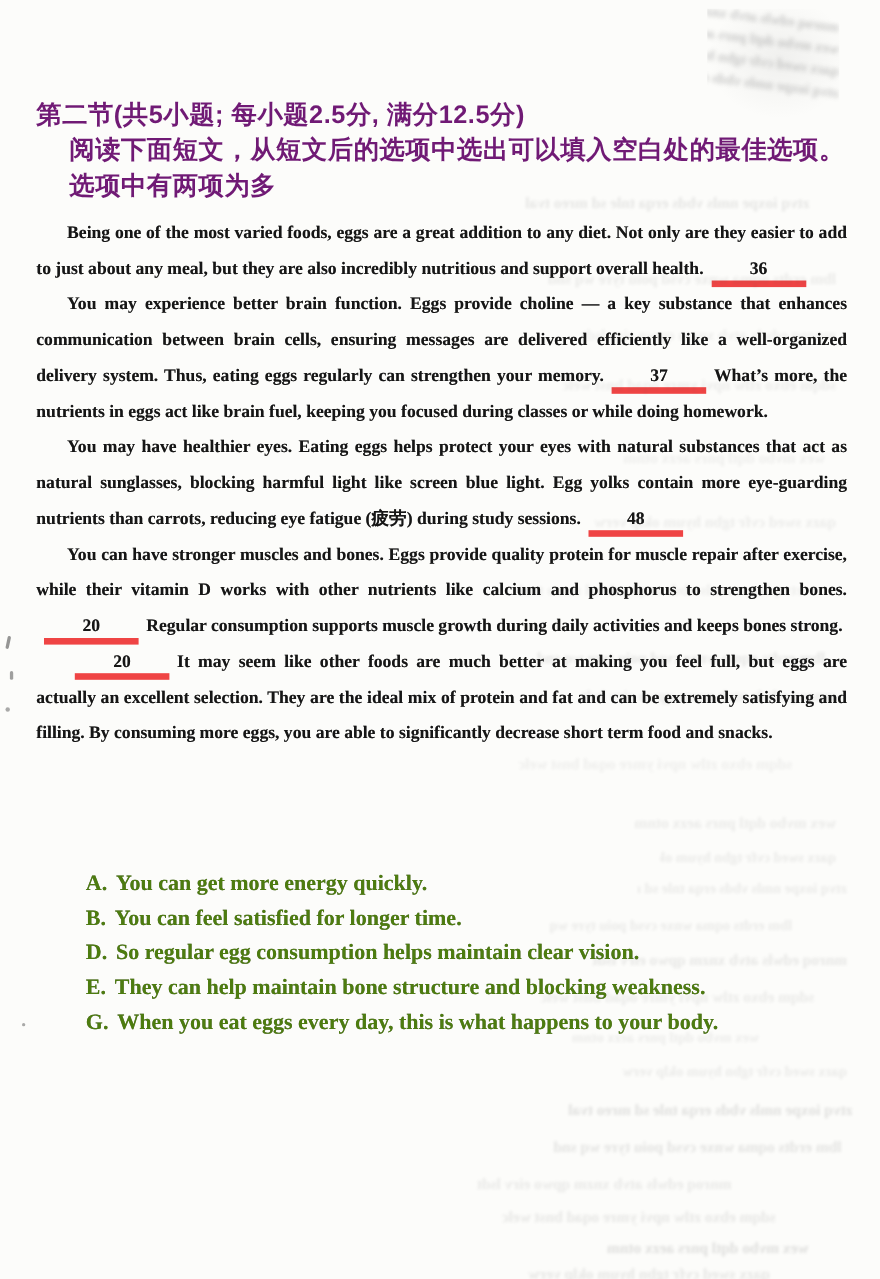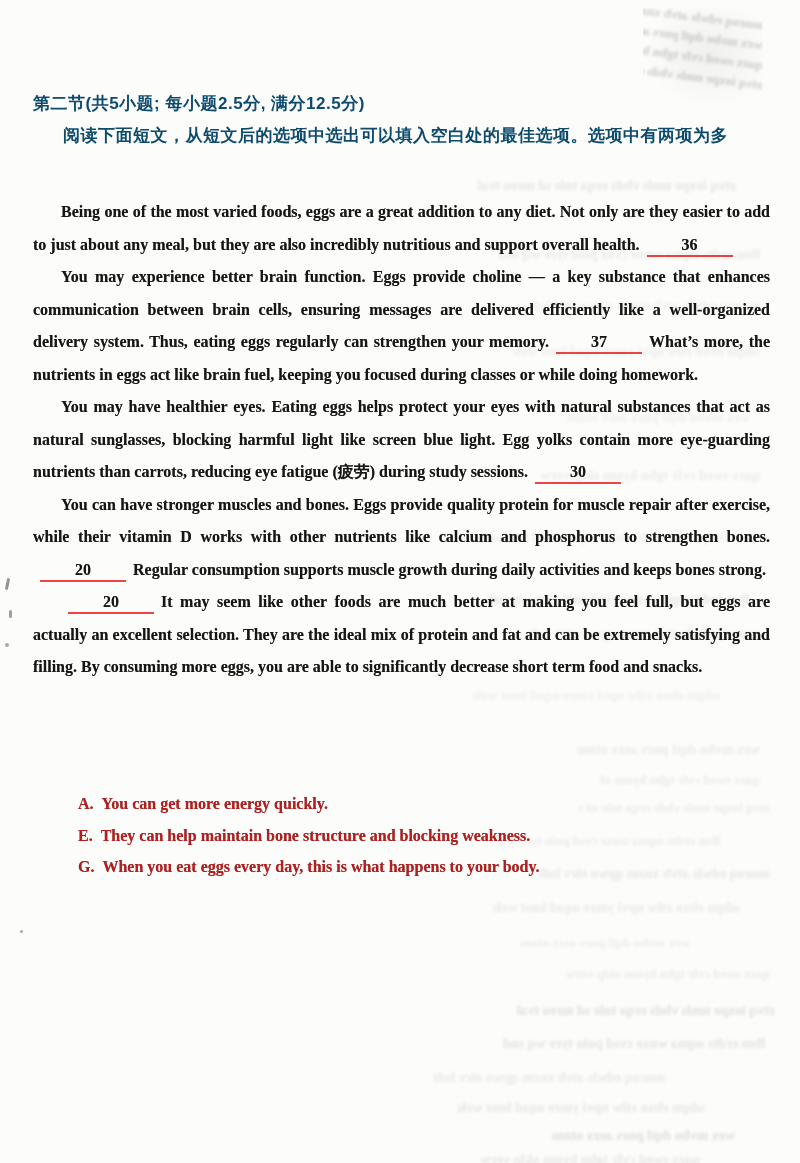--- a/index.html
+++ b/index.html
@@ -12,49 +12,49 @@
     position: relative;
   }
   .page {
     position: absolute; inset: 0;
     background: #fcfcfa;
   }
   
   .header-block {
     position: absolute; left: 33px; top: 88px; width: 737px;
     font-family: "Liberation Sans", sans-serif;
-    font-weight: 700; color: #0c4a6e;
-    font-size: 17px; line-height: 32px;
+    font-weight: 700; color: #701a75;
+    font-size: 23px; line-height: 32px;
     letter-spacing: 0.5px;
   }
   .instr-line1 { padding-left: 30px; }
   
   .passage {
     position: absolute; left: 33px; top: 196px; width: 737px;
     color: #161616;
     font-size: 16px; line-height: 32.5px;
     font-weight: 700;
     text-align: justify;
     text-shadow: 0 0 0.5px rgba(20,20,20,0.55);
   }
   .para { margin: 0; text-indent: 28px; }
   .blank {
     display: inline-block;
     min-width: 86px;
     text-align: center;
-    border-bottom: 2px solid #ef4444;
+    border-bottom: 6px solid #ef4444;
     line-height: 20px;
     margin: 0 7px;
     text-indent: 0;
   }
   
   .options {
     position: absolute; left: 78px; top: 788px; width: 690px;
-    color: #b91c1c;
-    font-size: 16px; line-height: 31.6px;
+    color: #4d7c0f;
+    font-size: 20px; line-height: 31.6px;
     font-weight: 700;
     text-shadow: 0 0 0.5px rgba(20,20,20,0.55);
   }
   .option-label { margin-right: 8px; }
   
   .bleed {
     position: absolute;
     font-family: "Liberation Serif", serif;
     font-weight: 700;
     font-size: 14px;
@@ -94,27 +94,29 @@
   </div>
 
   <div class="header-block">
     <div>第二节(共5小题; 每小题2.5分, 满分12.5分)</div>
     <div class="instr-line1">阅读下面短文，从短文后的选项中选出可以填入空白处的最佳选项。选项中有两项为多</div>
   </div>
 
   <div class="passage">
     <p class="para"><span>Being one of the most varied foods, eggs are a great addition to any diet. Not only are they easier to add to just about any meal, but they are also incredibly nutritious and support overall health.</span><span class="blank">36</span><span></span></p>
     <p class="para"><span>You may experience better brain function. Eggs provide choline — a key substance that enhances communication between brain cells, ensuring messages are delivered efficiently like a well-organized delivery system. Thus, eating eggs regularly can strengthen your memory.</span><span class="blank">37</span><span>What’s more, the nutrients in eggs act like brain fuel, keeping you focused during classes or while doing homework.</span></p>
-    <p class="para"><span>You may have healthier eyes. Eating eggs helps protect your eyes with natural substances that act as natural sunglasses, blocking harmful light like screen blue light. Egg yolks contain more eye-guarding nutrients than carrots, reducing eye fatigue (疲劳) during study sessions.</span><span class="blank">30</span><span></span></p>
+    <p class="para"><span>You may have healthier eyes. Eating eggs helps protect your eyes with natural substances that act as natural sunglasses, blocking harmful light like screen blue light. Egg yolks contain more eye-guarding nutrients than carrots, reducing eye fatigue (疲劳) during study sessions.</span><span class="blank">48</span><span></span></p>
     <p class="para"><span>You can have stronger muscles and bones. Eggs provide quality protein for muscle repair after exercise, while their vitamin D works with other nutrients like calcium and phosphorus to strengthen bones.</span><span class="blank">20</span><span>Regular consumption supports muscle growth during daily activities and keeps bones strong.</span></p>
     <p class="para"><span></span><span class="blank">20</span><span>It may seem like other foods are much better at making you feel full, but eggs are actually an excellent selection. They are the ideal mix of protein and fat and can be extremely satisfying and filling. By consuming more eggs, you are able to significantly decrease short term food and snacks.</span></p>
   </div>
 
   <div class="options">
     <div class="option"><span class="option-label">A.</span><span>You can get more energy quickly.</span></div>
+    <div class="option"><span class="option-label">B.</span><span>You can feel satisfied for longer time.</span></div>
+    <div class="option"><span class="option-label">D.</span><span>So regular egg consumption helps maintain clear vision.</span></div>
     <div class="option"><span class="option-label">E.</span><span>They can help maintain bone structure and blocking weakness.</span></div>
     <div class="option"><span class="option-label">G.</span><span>When you eat eggs every day, this is what happens to your body.</span></div>
   </div>
 
   <div class="bleed" style="top:178px;left:36px;width:700px;opacity:.13">ztvq ioxpe nmls vbds erqa tnle sd mreo tval</div>
   <div class="bleed" style="top:247px;left:320px;width:440px;opacity:.10">lbm erdts oqma wnxe cvsd poiu tyre wq snd</div>
   <div class="bleed" style="top:298px;left:420px;width:340px;opacity:.08">mnroq edwls atvb xnzm qpwo eirv lsdt</div>
   <div class="bleed" style="top:344px;left:300px;width:460px;opacity:.09">sdqm ebxo ztlw npvi ymre oqad bnst welc</div>
   <div class="bleed" style="top:410px;left:60px;width:690px;opacity:.08">wex mvbo dqtl pnrs aezx otnm</div>
   <div class="bleed" style="top:468px;left:420px;width:340px;opacity:.09">qazx swed cvfr tgbn hyum oklp verw</div>

